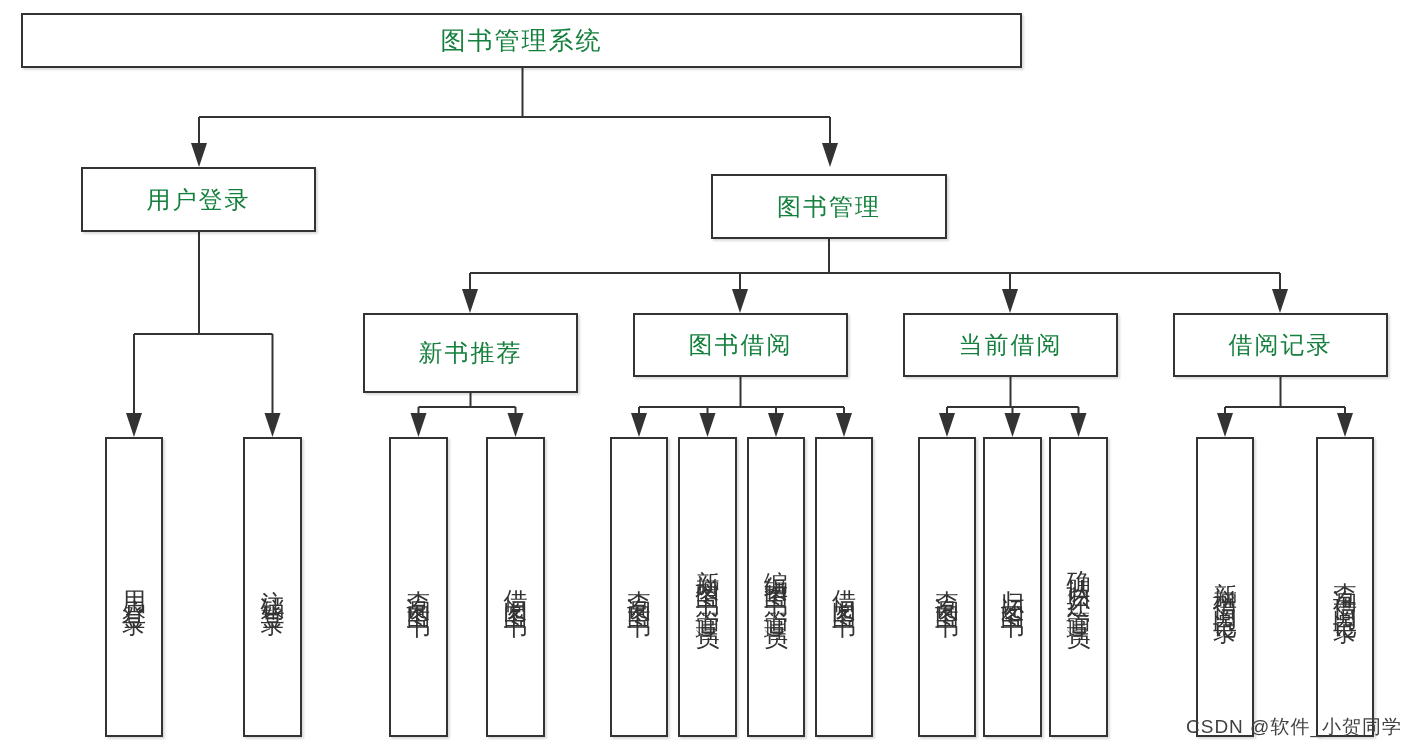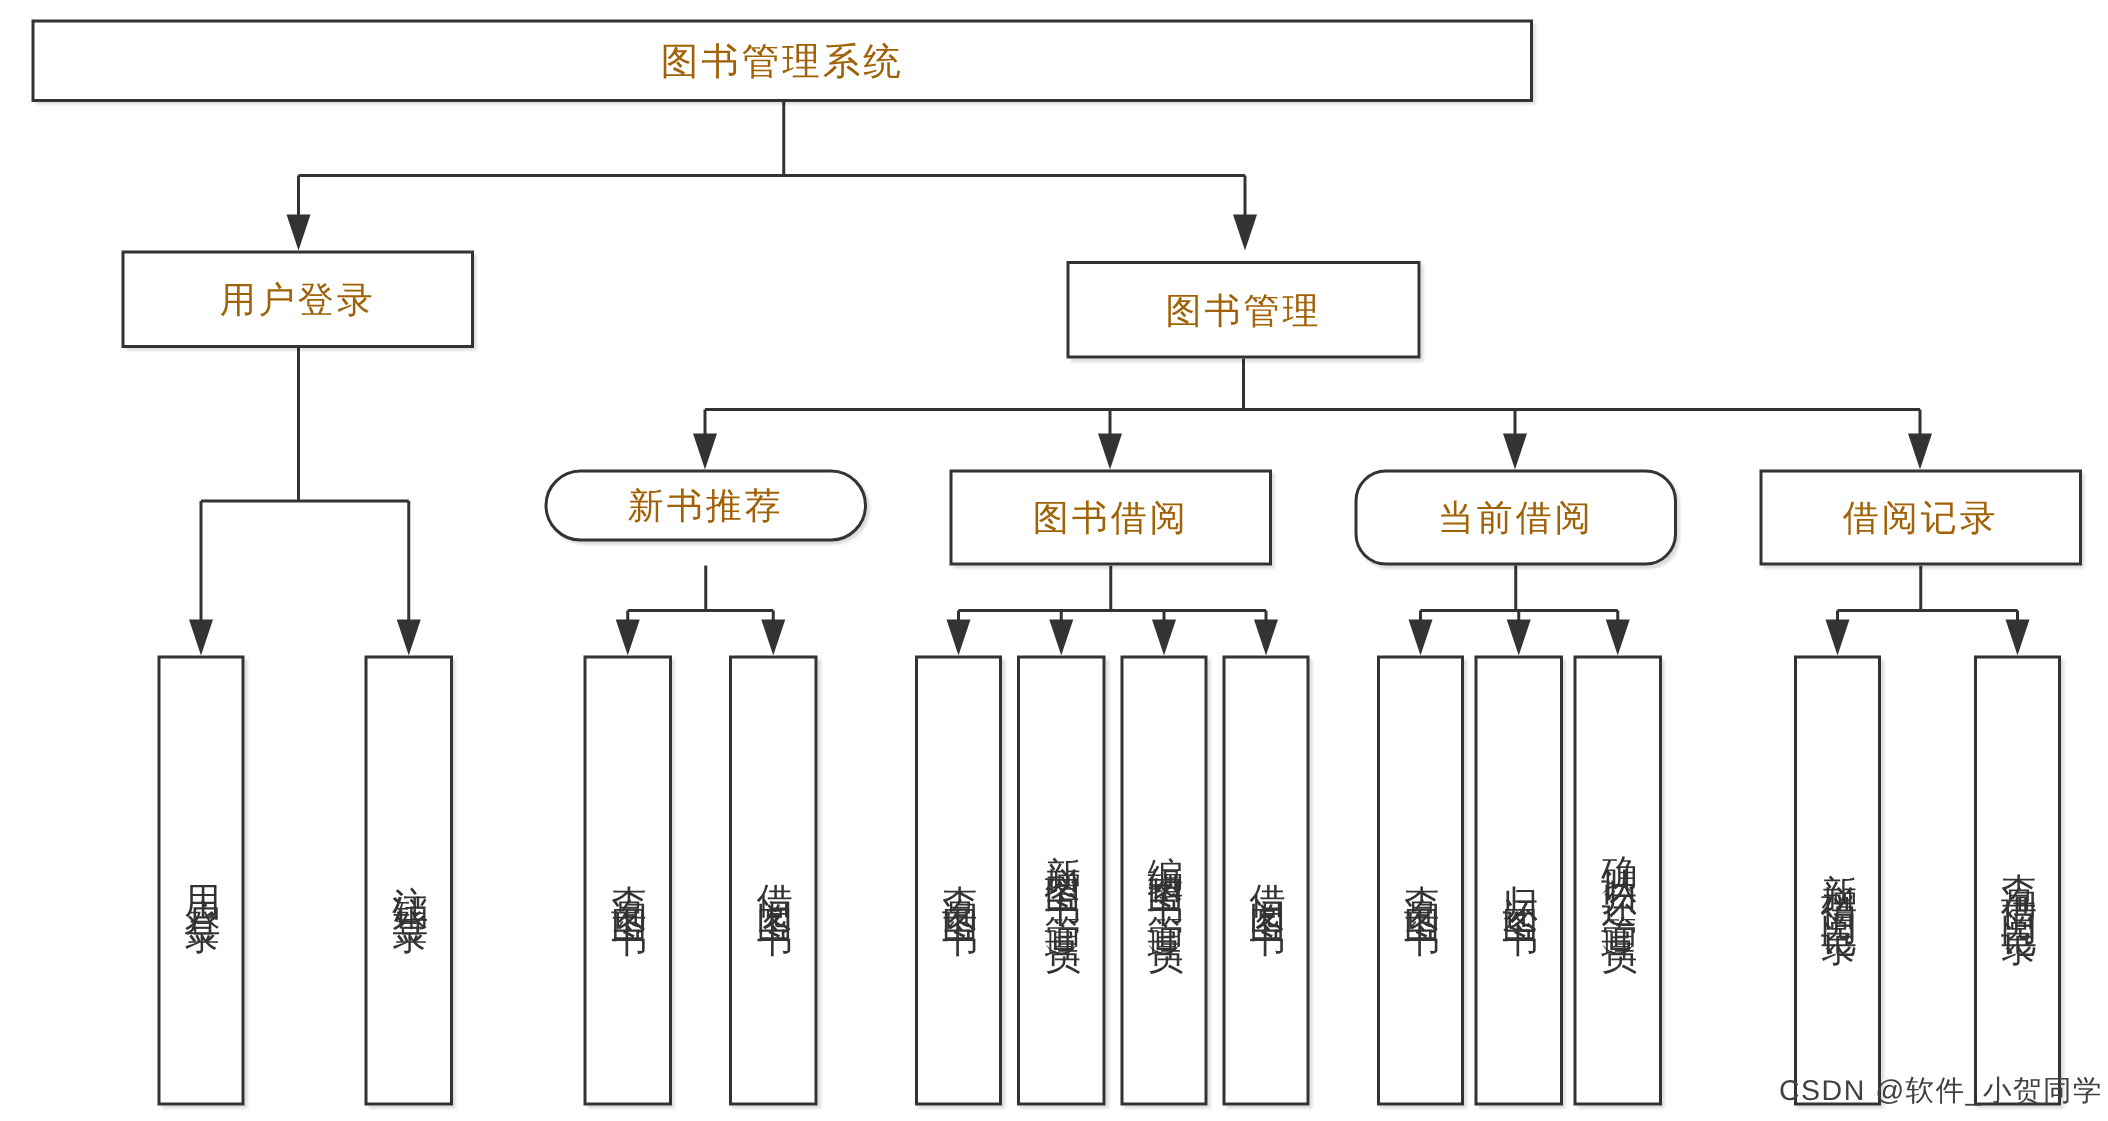--- a/index.html
+++ b/index.html
@@ -4,21 +4,21 @@
 <style>
   html,body{margin:0;padding:0;background:#fff;}
   .canvas{
     position:relative;width:1405px;height:747px;background:#ffffff;
     font-family:"Liberation Sans","DejaVu Sans",sans-serif;overflow:hidden;
   }
   .connectors{position:absolute;left:0;top:0;width:1405px;height:747px;}
   .hnode{
     position:absolute;box-sizing:border-box;border:2px solid #333333;background:#ffffff;
     display:flex;align-items:center;justify-content:center;
-    color:#a16207;font-size:24px;letter-spacing:2px;
+    color:#15803d;font-size:24px;letter-spacing:2px;
     box-shadow:2px 2px 2px rgba(0,0,0,0.14);
   }
   .hnode.root{font-size:25px;}
   .vnode{
     position:absolute;box-sizing:border-box;border:2px solid #333333;background:#ffffff;
     top:437px;width:58px;height:300px;
     display:flex;align-items:center;justify-content:center;
     color:#333333;box-shadow:2px 2px 2px rgba(0,0,0,0.14);
   }
   .vnode span{
@@ -105,27 +105,27 @@
     <span>图书管理系统</span>
   </div>
 
   <div class="hnode" style="left:81px;top:167px;width:235px;height:65px;">
     <span>用户登录</span>
   </div>
   <div class="hnode" style="left:711px;top:174px;width:236px;height:65px;">
     <span>图书管理</span>
   </div>
 
-  <div class="hnode" style="left:363px;top:313px;width:215px;height:48px;border-radius:25px;">
+  <div class="hnode" style="left:363px;top:313px;width:215px;height:80px;">
     <span>新书推荐</span>
   </div>
   <div class="hnode" style="left:633px;top:313px;width:215px;height:64px;">
     <span>图书借阅</span>
   </div>
-  <div class="hnode" style="left:903px;top:313px;width:215px;height:64px;border-radius:21px;">
+  <div class="hnode" style="left:903px;top:313px;width:215px;height:64px;">
     <span>当前借阅</span>
   </div>
   <div class="hnode" style="left:1173px;top:313px;width:215px;height:64px;">
     <span>借阅记录</span>
   </div>
 
   <div class="vnode" style="left:105px;">
     <span>用户登录</span>
   </div>
   <div class="vnode" style="left:243px;width:59px;">

